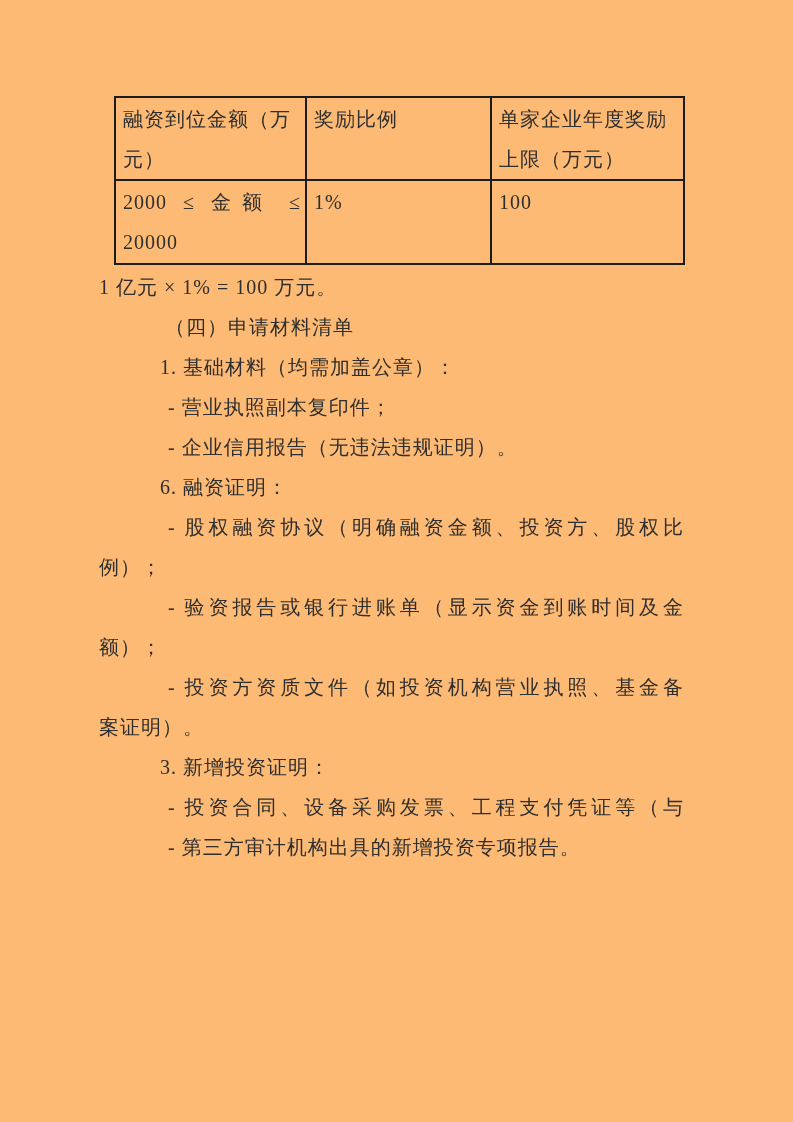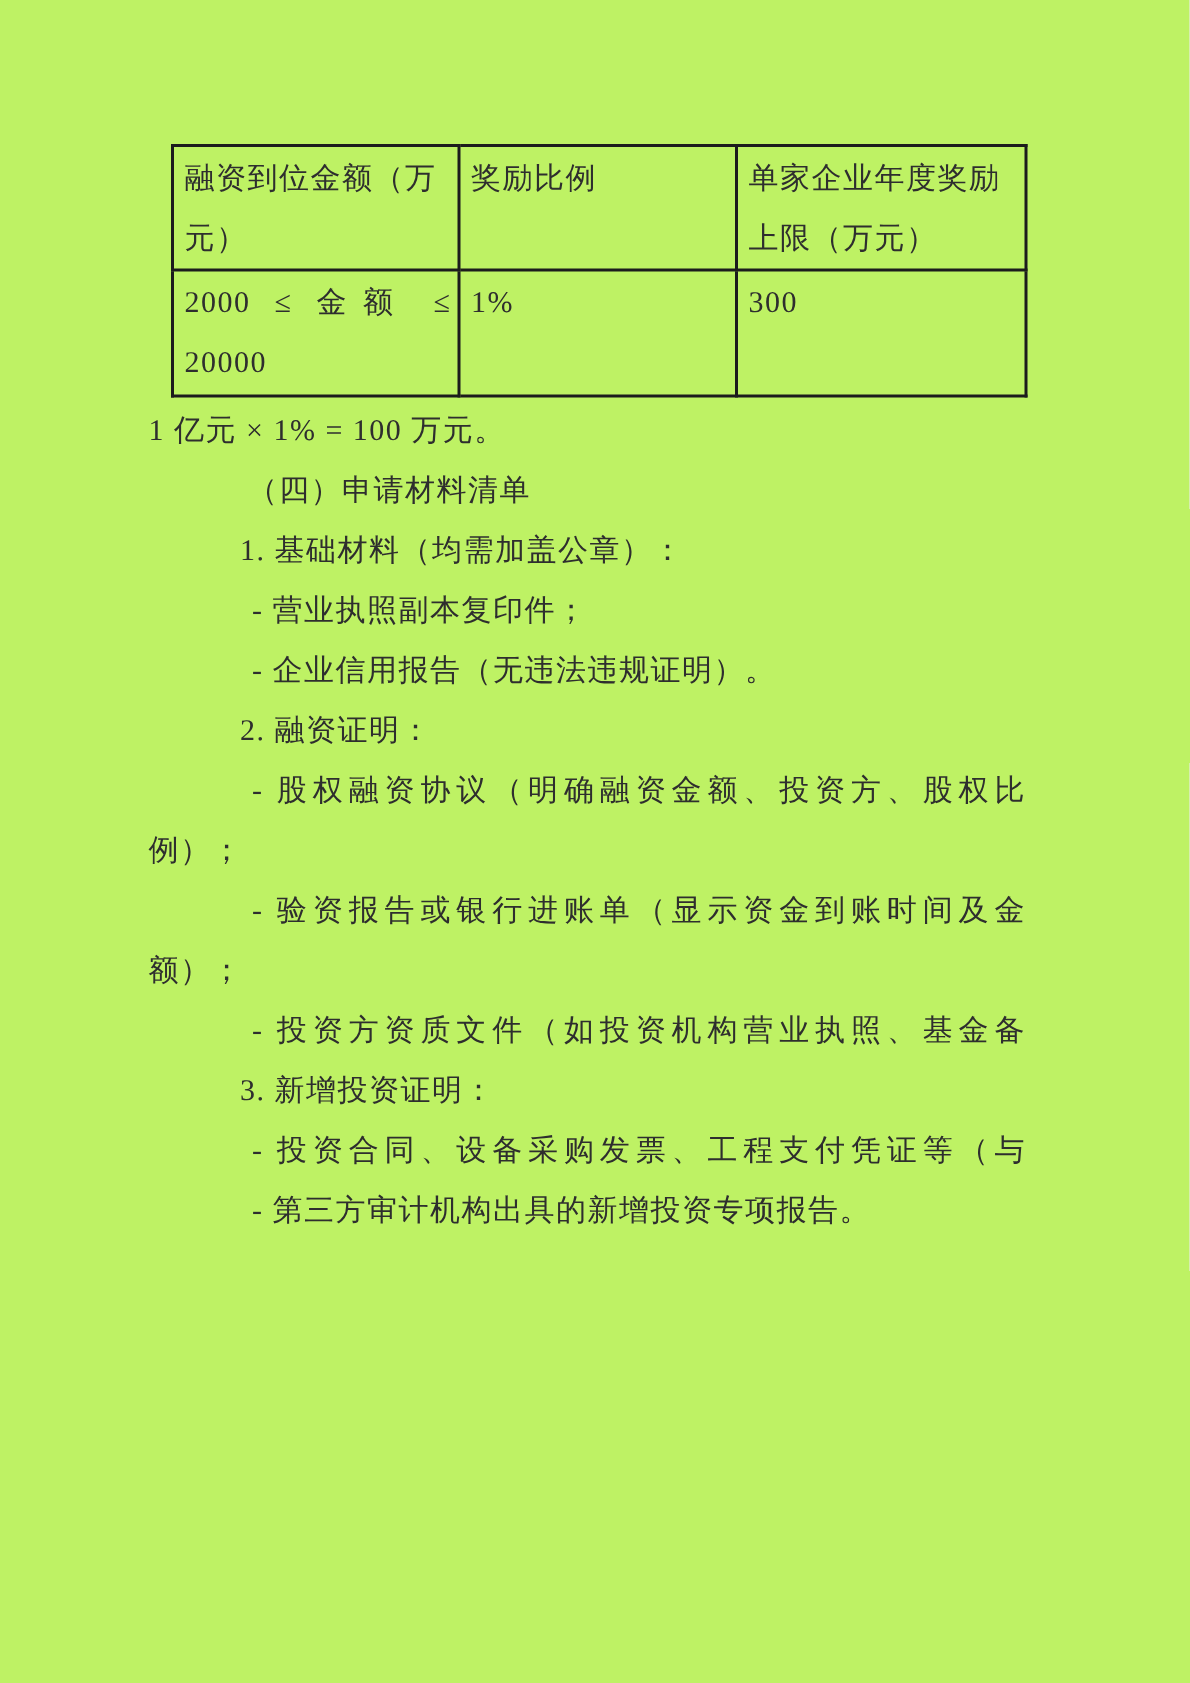--- a/index.html
+++ b/index.html
@@ -1,21 +1,21 @@
 <!DOCTYPE html>
 <html><head>
 <meta charset="utf-8">
 <style>
   html, body { margin: 0; padding: 0; background: #e9e9e9; }
   .page {
     position: relative;
     width: 793px;
     height: 1122px;
     margin: 0 auto;
-    background: #bef264;
+    background: #fdba74;
     font-family: "Liberation Serif", "DejaVu Serif", serif;
     color: #2e2e2e;
     overflow: hidden;
   }
   .content {
     position: absolute;
     left: 99px;
     top: 96px;
     width: 585px;
   }
@@ -73,36 +73,37 @@
         </colgroup>
       <tbody>
           <tr class="hdr">
         <td>融资到位金额（万元）</td>
         <td>奖励比例</td>
         <td>单家企业年度奖励上限（万元）</td>
       </tr>
       <tr class="dat">
         <td class="justify">2000 ≤ 金额 ≤ 20000</td>
         <td>1%</td>
-        <td>300</td>
+        <td>100</td>
       </tr>
     </tbody>
       </table>
 
     <div class="text-block">
         <div class="ln end" style="text-indent: 0px;">1 亿元 × 1% = 100 万元。</div>
         <div class="ln end" style="text-indent: 66px;">（四）申请材料清单</div>
         <div class="ln end" style="text-indent: 61px;">1. 基础材料（均需加盖公章）：</div>
         <div class="ln end" style="text-indent: 69px;">- 营业执照副本复印件；</div>
         <div class="ln end" style="text-indent: 69px;">- 企业信用报告（无违法违规证明）。</div>
-        <div class="ln end" style="text-indent: 61px;">2. 融资证明：</div>
+        <div class="ln end" style="text-indent: 61px;">6. 融资证明：</div>
         <div class="ln full" style="text-indent: 69px;">- 股权融资协议（明确融资金额、投资方、股权比</div>
         <div class="ln end" style="text-indent: 0px;">例）；</div>
         <div class="ln full" style="text-indent: 69px;">- 验资报告或银行进账单（显示资金到账时间及金</div>
         <div class="ln end" style="text-indent: 0px;">额）；</div>
         <div class="ln full" style="text-indent: 69px;">- 投资方资质文件（如投资机构营业执照、基金备</div>
+        <div class="ln end" style="text-indent: 0px;">案证明）。</div>
         <div class="ln end" style="text-indent: 61px;">3. 新增投资证明：</div>
         <div class="ln full" style="text-indent: 69px;">- 投资合同、设备采购发票、工程支付凭证等（与</div>
         <div class="ln end" style="text-indent: 69px;">- 第三方审计机构出具的新增投资专项报告。</div>
       </div>
 
   </div>
 </div>
 
 </body></html>

